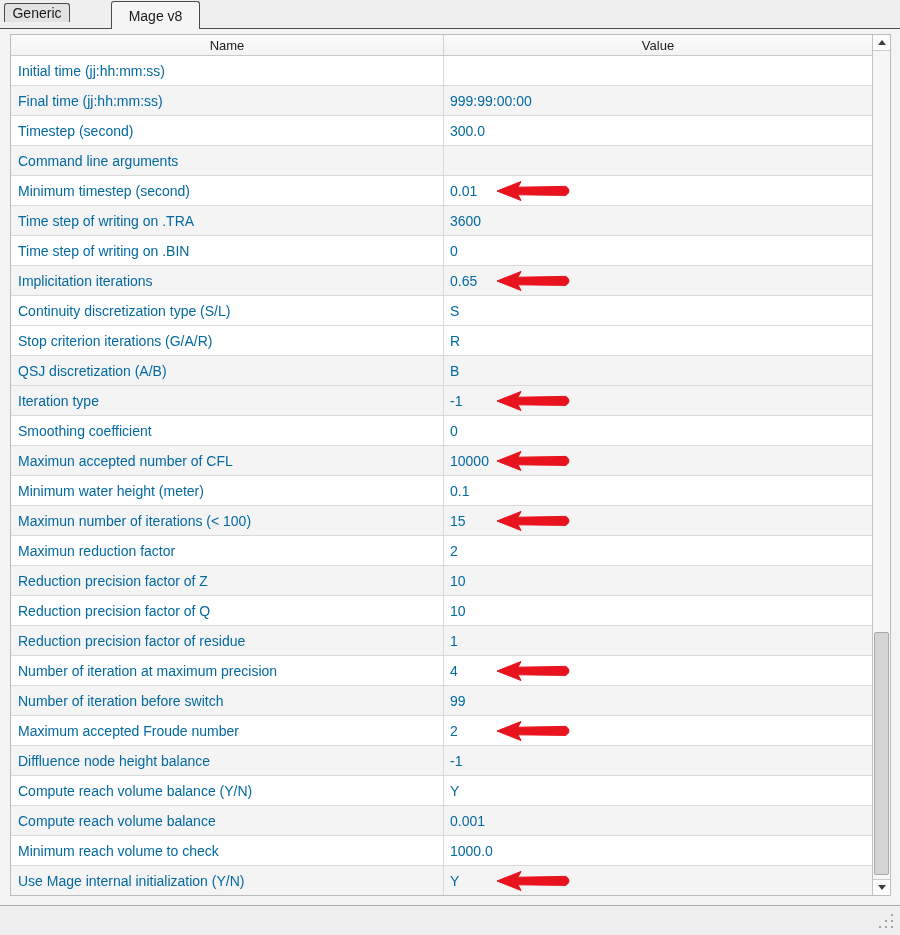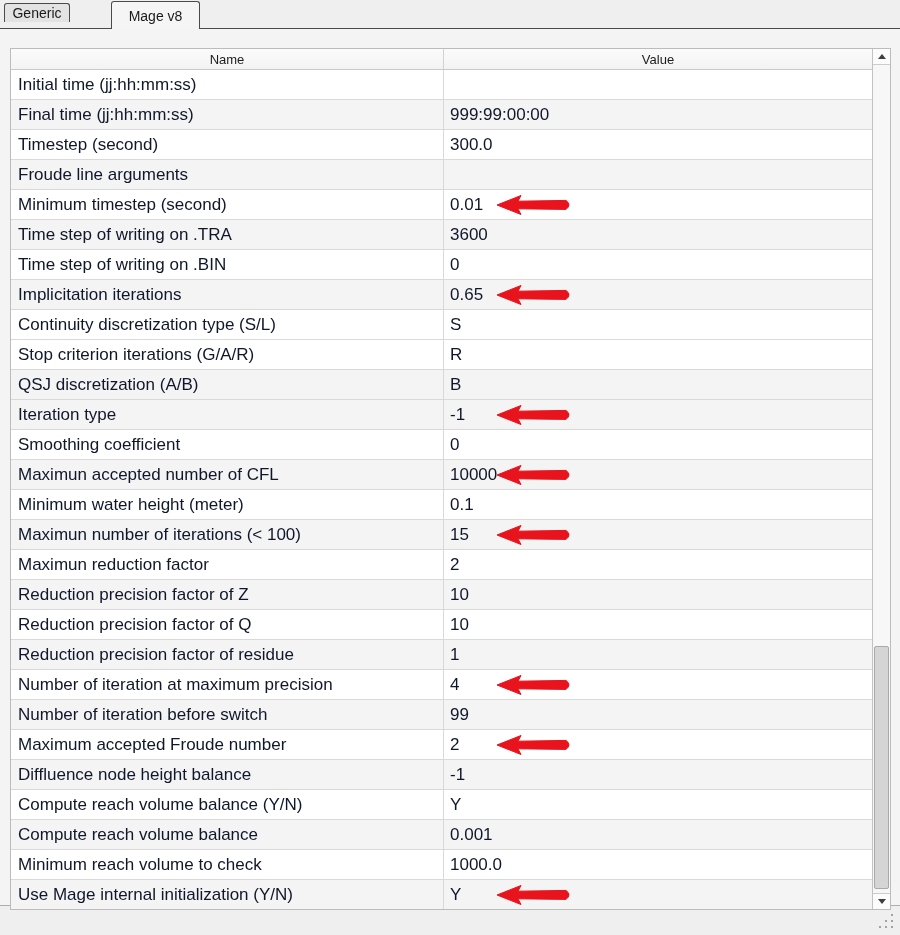--- a/index.html
+++ b/index.html
@@ -42,21 +42,21 @@
     left: 0; top: 28px; width: 900px; height: 878px;
     box-sizing: border-box;
     background: #f4f4f4;
     border-top: 1px solid #4a4a4a;
     border-bottom: 1px solid #adadad;
     z-index: 2;
   }
 
   
   .table {
-    position: absolute; left: 10px; top: 19px;
+    position: absolute; left: 10px; top: 5px;
     width: 881px; height: 862px;
     box-sizing: border-box;
     border: 1px solid #bcbcbc;
     background: #ffffff;
     display: flex;
     overflow: hidden;
   }
   .main-col { width: 861px; flex: none; display: flex; flex-direction: column; overflow: hidden; }
   .thead {
     height: 20px; flex: none; display: flex;
@@ -73,21 +73,21 @@
   .tbody { flex: 1; display: flex; flex-direction: column; overflow: hidden; }
   .tr {
     height: 30px; flex: none; display: flex;
     box-sizing: border-box;
     border-bottom: 1px solid #d9d9d9;
     background: #ffffff;
   }
   .tr.stripe { background: #f4f4f4; }
   .td {
     display: flex; align-items: center;
-    font-size: 17px; color: #0f172a;
+    font-size: 14px; color: #0369a1;
     box-sizing: border-box;
     white-space: nowrap; overflow: hidden;
   }
   .td-name { width: 433px; border-right: 1px solid #d9d9d9; padding-left: 7px; }
   .td-value { flex: 1; padding-left: 6px; position: relative; }
   .arrow-svg { position: absolute; left: 52px; top: 4px; pointer-events: none; }
 
   
   .scrollbar {
     width: 18px; flex: none; position: relative;
@@ -159,21 +159,21 @@
                 <span>999:99:00:00</span>
               </div>
             </div>
             <div class="tr">
               <div class="td td-name">Timestep (second)</div>
               <div class="td td-value">
                 <span>300.0</span>
               </div>
             </div>
             <div class="tr stripe">
-              <div class="td td-name">Froude line arguments</div>
+              <div class="td td-name">Command line arguments</div>
               <div class="td td-value">
                 <span></span>
               </div>
             </div>
             <div class="tr">
               <div class="td td-name">Minimum timestep (second)</div>
               <div class="td td-value">
                 <span>0.01</span>
                 <svg class="arrow-svg" width="78" height="22" viewBox="0 0 78 22">
                   <path d="M1,11 L25,1.5 L22,7.2 L70,6.4 Q76,10.8 70,15.4 L22,14.8 L25,20.5 Z" fill="#e8131c" stroke="#e8131c" stroke-width="1" stroke-linejoin="round"></path>

